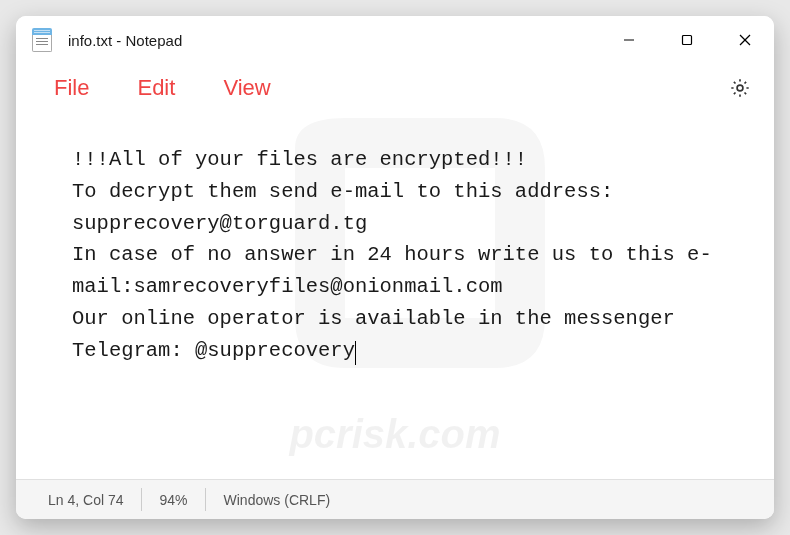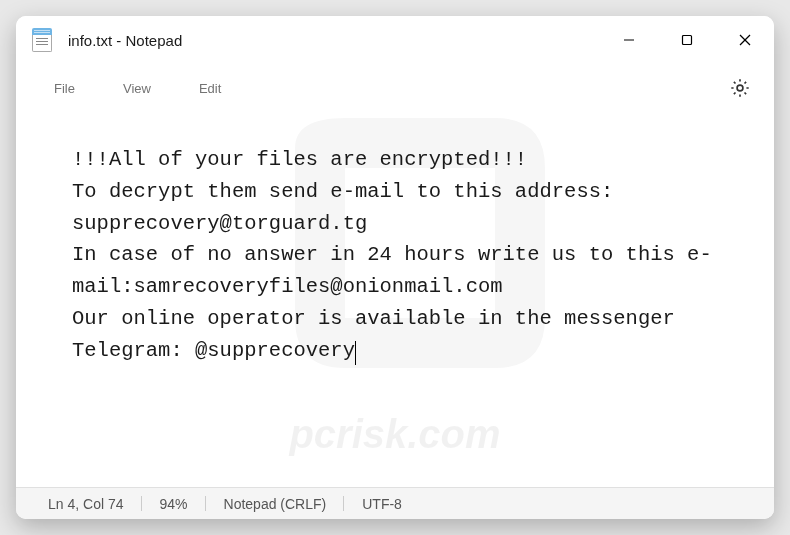--- a/index.html
+++ b/index.html
@@ -114,22 +114,22 @@
       height: 48px;
       display: flex;
       align-items: center;
       padding: 0 16px;
       gap: 4px;
       position: relative;
       z-index: 2;
     }
     .menu-item {
       padding: 6px 22px;
-      font-size: 13px;
-      color: #737373;
+      font-size: 22px;
+      color: #ef4444;
       cursor: pointer;
       border-radius: 4px;
     }
     .menubar-spacer {
       flex: 1;
     }
     .settings-btn {
       width: 36px;
       height: 36px;
       display: flex;
@@ -153,21 +153,21 @@
     }
     .caret {
       display: inline-block;
       width: 1px;
       height: 24px;
       background: #000;
       vertical-align: text-bottom;
       margin-bottom: -3px;
     }
     .statusbar {
-      height: 32px;
+      height: 40px;
       display: flex;
       align-items: center;
       background: #f5f5f5;
       border-top: 1px solid #e0e0e0;
       font-size: 14px;
       color: #555;
       padding: 0 8px;
       position: relative;
       z-index: 2;
     }
@@ -224,36 +224,35 @@
         <svg viewBox="0 0 12 12">
             <line x1="1" y1="1" x2="11" y2="11" stroke="#000" stroke-width="1.2"></line>
             <line x1="11" y1="1" x2="1" y2="11" stroke="#000" stroke-width="1.2"></line>
           </svg>
       </div>
     </div>
   </div>
 
   <div class="menubar">
     <div class="menu-item">File</div>
+    <div class="menu-item">Edit</div>
     <div class="menu-item">View</div>
-    <div class="menu-item">Edit</div>
     <div class="menubar-spacer"></div>
     <div class="settings-btn">
       <svg width="22" height="22" viewBox="0 0 24 24" fill="none" stroke="#333" stroke-width="1.8">
         <circle cx="12" cy="12" r="3.2"></circle>
         <path d="M12 2.5 L12 5 M12 19 L12 21.5 M21.5 12 L19 12 M5 12 L2.5 12 M18.7 5.3 L16.9 7.1 M7.1 16.9 L5.3 18.7 M18.7 18.7 L16.9 16.9 M7.1 7.1 L5.3 5.3"></path>
       </svg>
     </div>
   </div>
 
   <div class="editor"><span>!!!All of your files are encrypted!!!
 To decrypt them send e-mail to this address: supprecovery@torguard.tg
 In case of no answer in 24 hours write us to this e-mail:samrecoveryfiles@onionmail.com
 Our online operator is available in the messenger Telegram: @supprecovery</span><span class="caret"></span></div>
 
   <div class="statusbar">
     <div class="status-section">Ln 4, Col 74</div>
     <div class="status-section">94%</div>
-    <div class="status-section">Notepad (CRLF)</div>
-    <div class="status-section">UTF-8</div>
+    <div class="status-section">Windows (CRLF)</div>
   </div>
 
 </div>
 
 </body></html>

